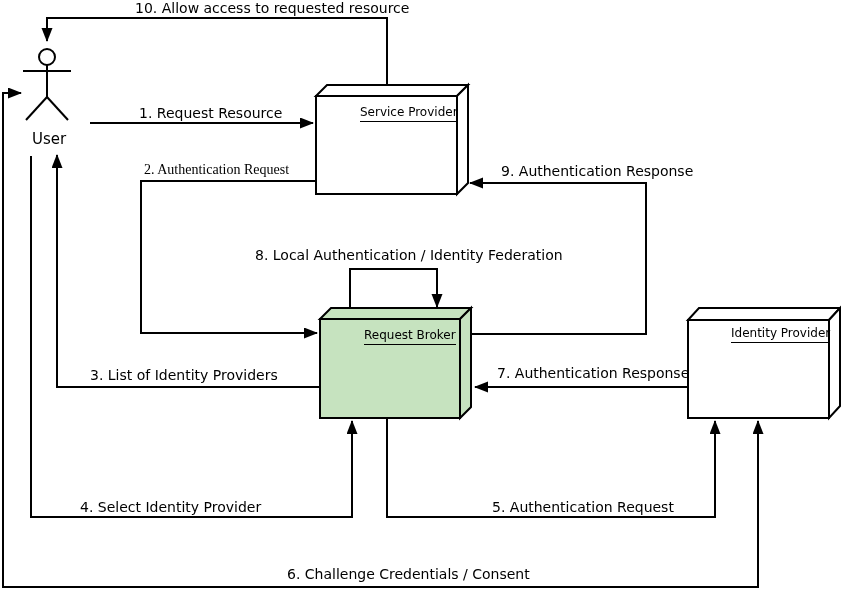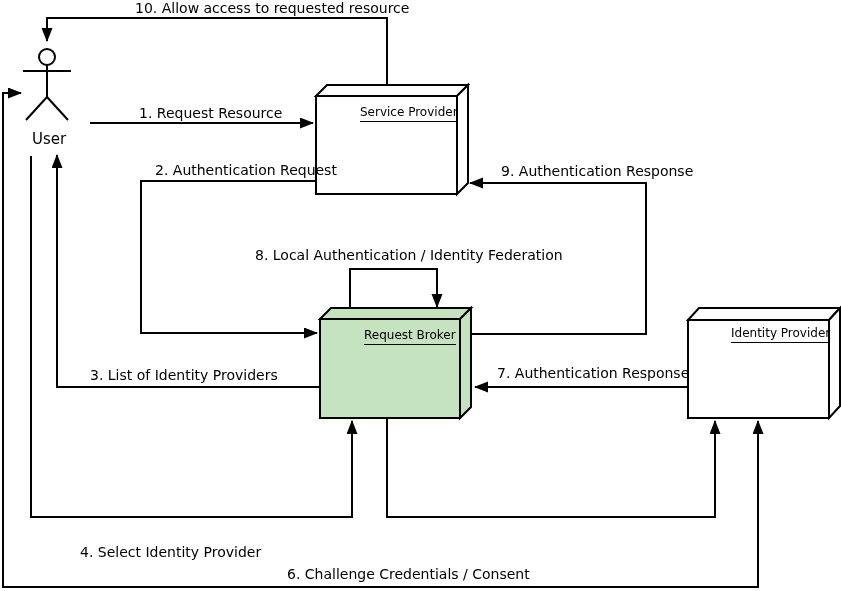--- a/index.html
+++ b/index.html
@@ -113,28 +113,29 @@
   <div class="node-title" style="left:326px; top:105px;">Service Provider</div>
 
   <div class="node-title" style="left:330px; top:328px;">Request Broker</div>
 
   <div class="node-title" style="left:697px; top:326px;">Identity Provider</div>
 
   <div class="msg" style="left:135px; top:1px;">10. Allow access to requested resource</div>
 
   <div class="msg" style="left:139px; top:106px;">1. Request Resource</div>
 
-  <div class="msg" style="left:155px; top:163px;">2. Authentication Request</div>
+  <div class="msg" style="left:144px; top:163px;font-family:Liberation Serif, serif;">2. Authentication Request</div>
 
   <div class="msg" style="left:501px; top:164px;">9. Authentication Response</div>
 
   <div class="msg" style="left:255px; top:248px;">8. Local Authentication / Identity Federation</div>
 
   <div class="msg" style="left:78px; top:368px;margin-left:12px;">3. List of Identity Providers</div>
 
   <div class="msg" style="left:497px; top:366px;">7. Authentication Response</div>
 
-  <div class="msg" style="left:80px; top:500px;margin-top:45px;">4. Select Identity Provider</div>
+  <div class="msg" style="left:80px; top:500px;">4. Select Identity Provider</div>
 
+  <div class="msg" style="left:492px; top:500px;">5. Authentication Request</div>
 
   <div class="msg" style="left:287px; top:567px;">6. Challenge Credentials / Consent</div>
 
 </div>
 
 </body></html>

